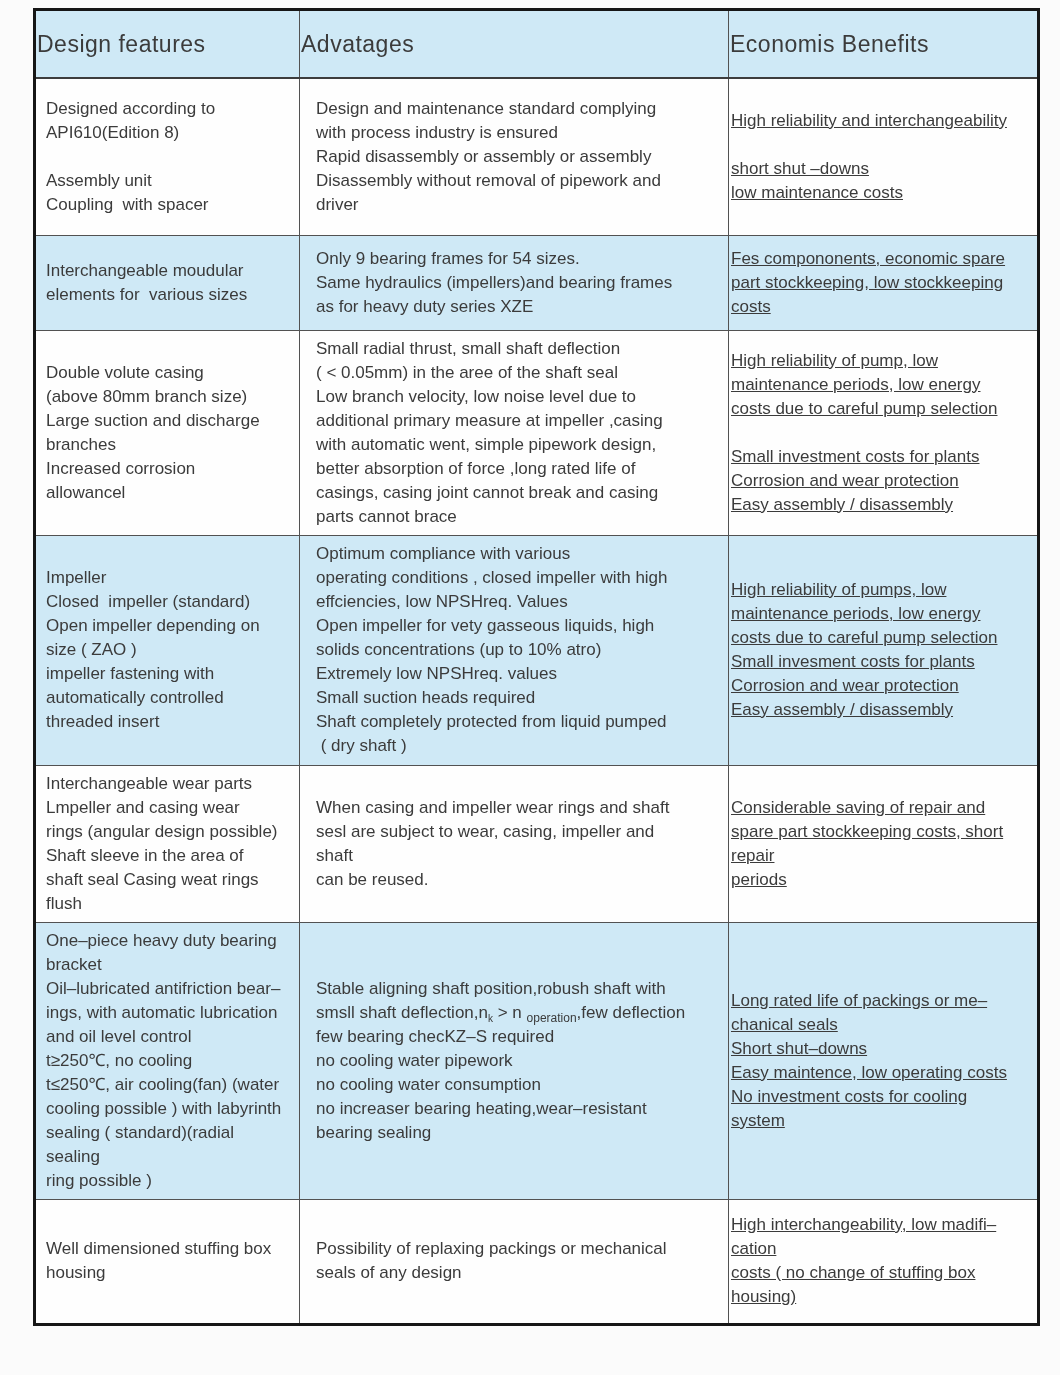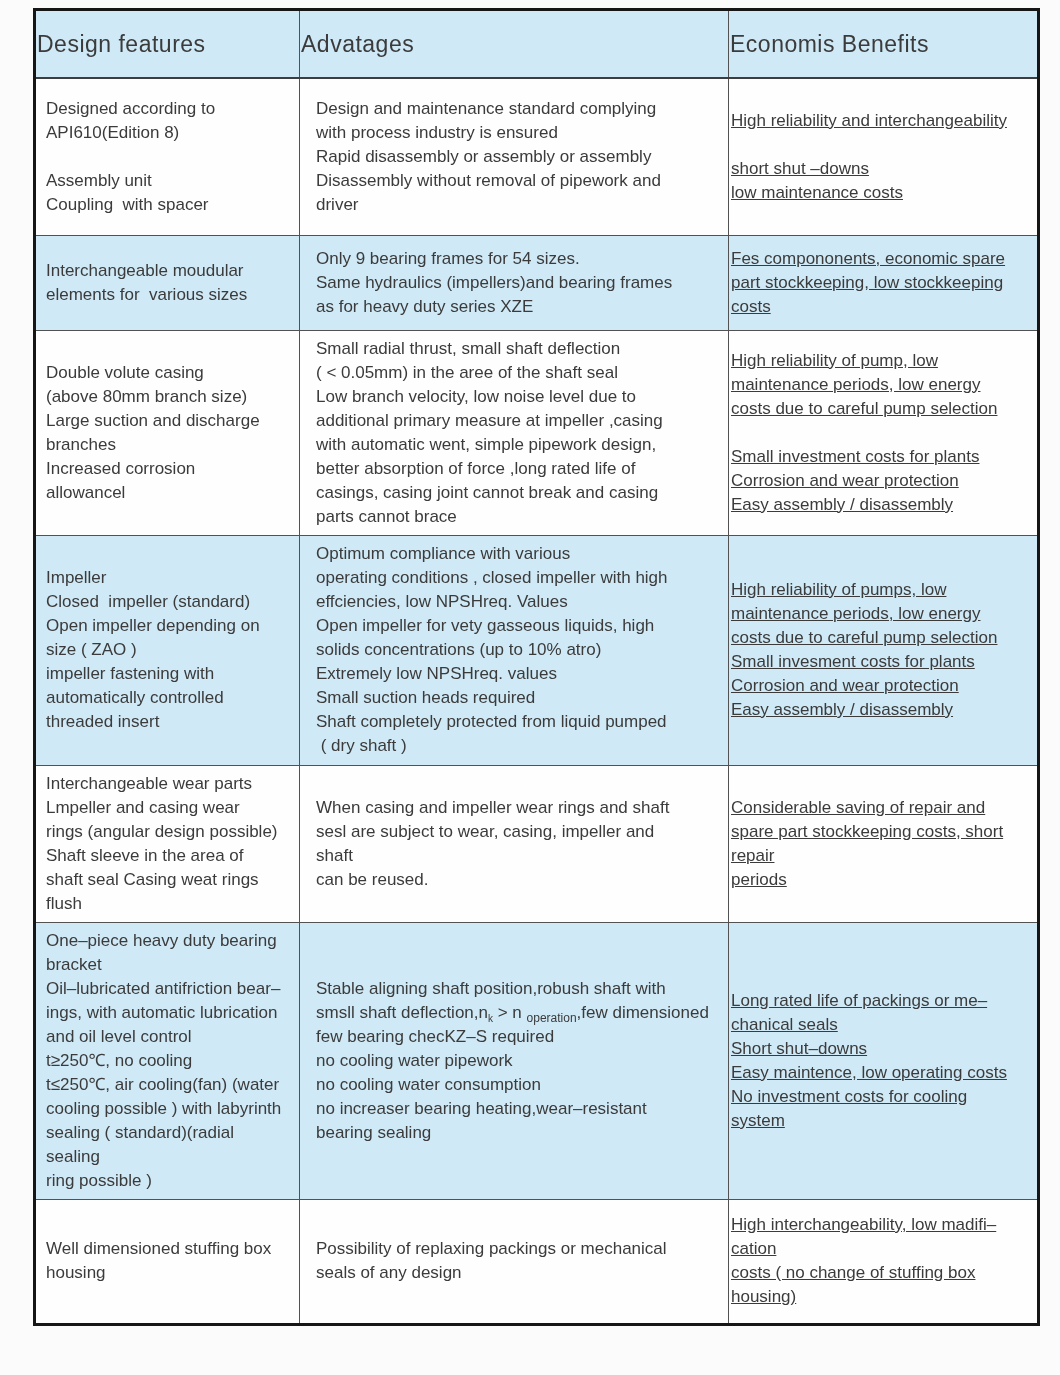--- a/index.html
+++ b/index.html
@@ -180,21 +180,21 @@
         <td class="col1">One–piece heavy duty bearing
 bracket
 Oil–lubricated antifriction bear–
 ings, with automatic lubrication
 and oil level control
 t≥250℃, no cooling
 t≤250℃, air cooling(fan) (water
 cooling possible ) with labyrinth
 sealing ( standard)(radial sealing
 ring possible )</td>
-        <td class="col2"><div>Stable aligning shaft position,robush shaft with</div><div><span>smsll shaft deflection,n</span><sub class="sub">k</sub><span> &gt; n </span><sub class="sub sub-tiny">operation</sub><span>,few dimensioned</span></div><div>few bearing checKZ–S required
+        <td class="col2"><div>Stable aligning shaft position,robush shaft with</div><div><span>smsll shaft deflection,n</span><sub class="sub">k</sub><span> &gt; n </span><sub class="sub sub-tiny">operation</sub><span>,few deflection</span></div><div>few bearing checKZ–S required
 no cooling water pipework
 no cooling water consumption
 no increaser bearing heating,wear–resistant
 bearing sealing</div></td>
         <td class="col3">Long rated life of packings or me–
 chanical seals
 Short shut–downs
 Easy maintence, low operating costs
 No investment costs for cooling
 system</td>

